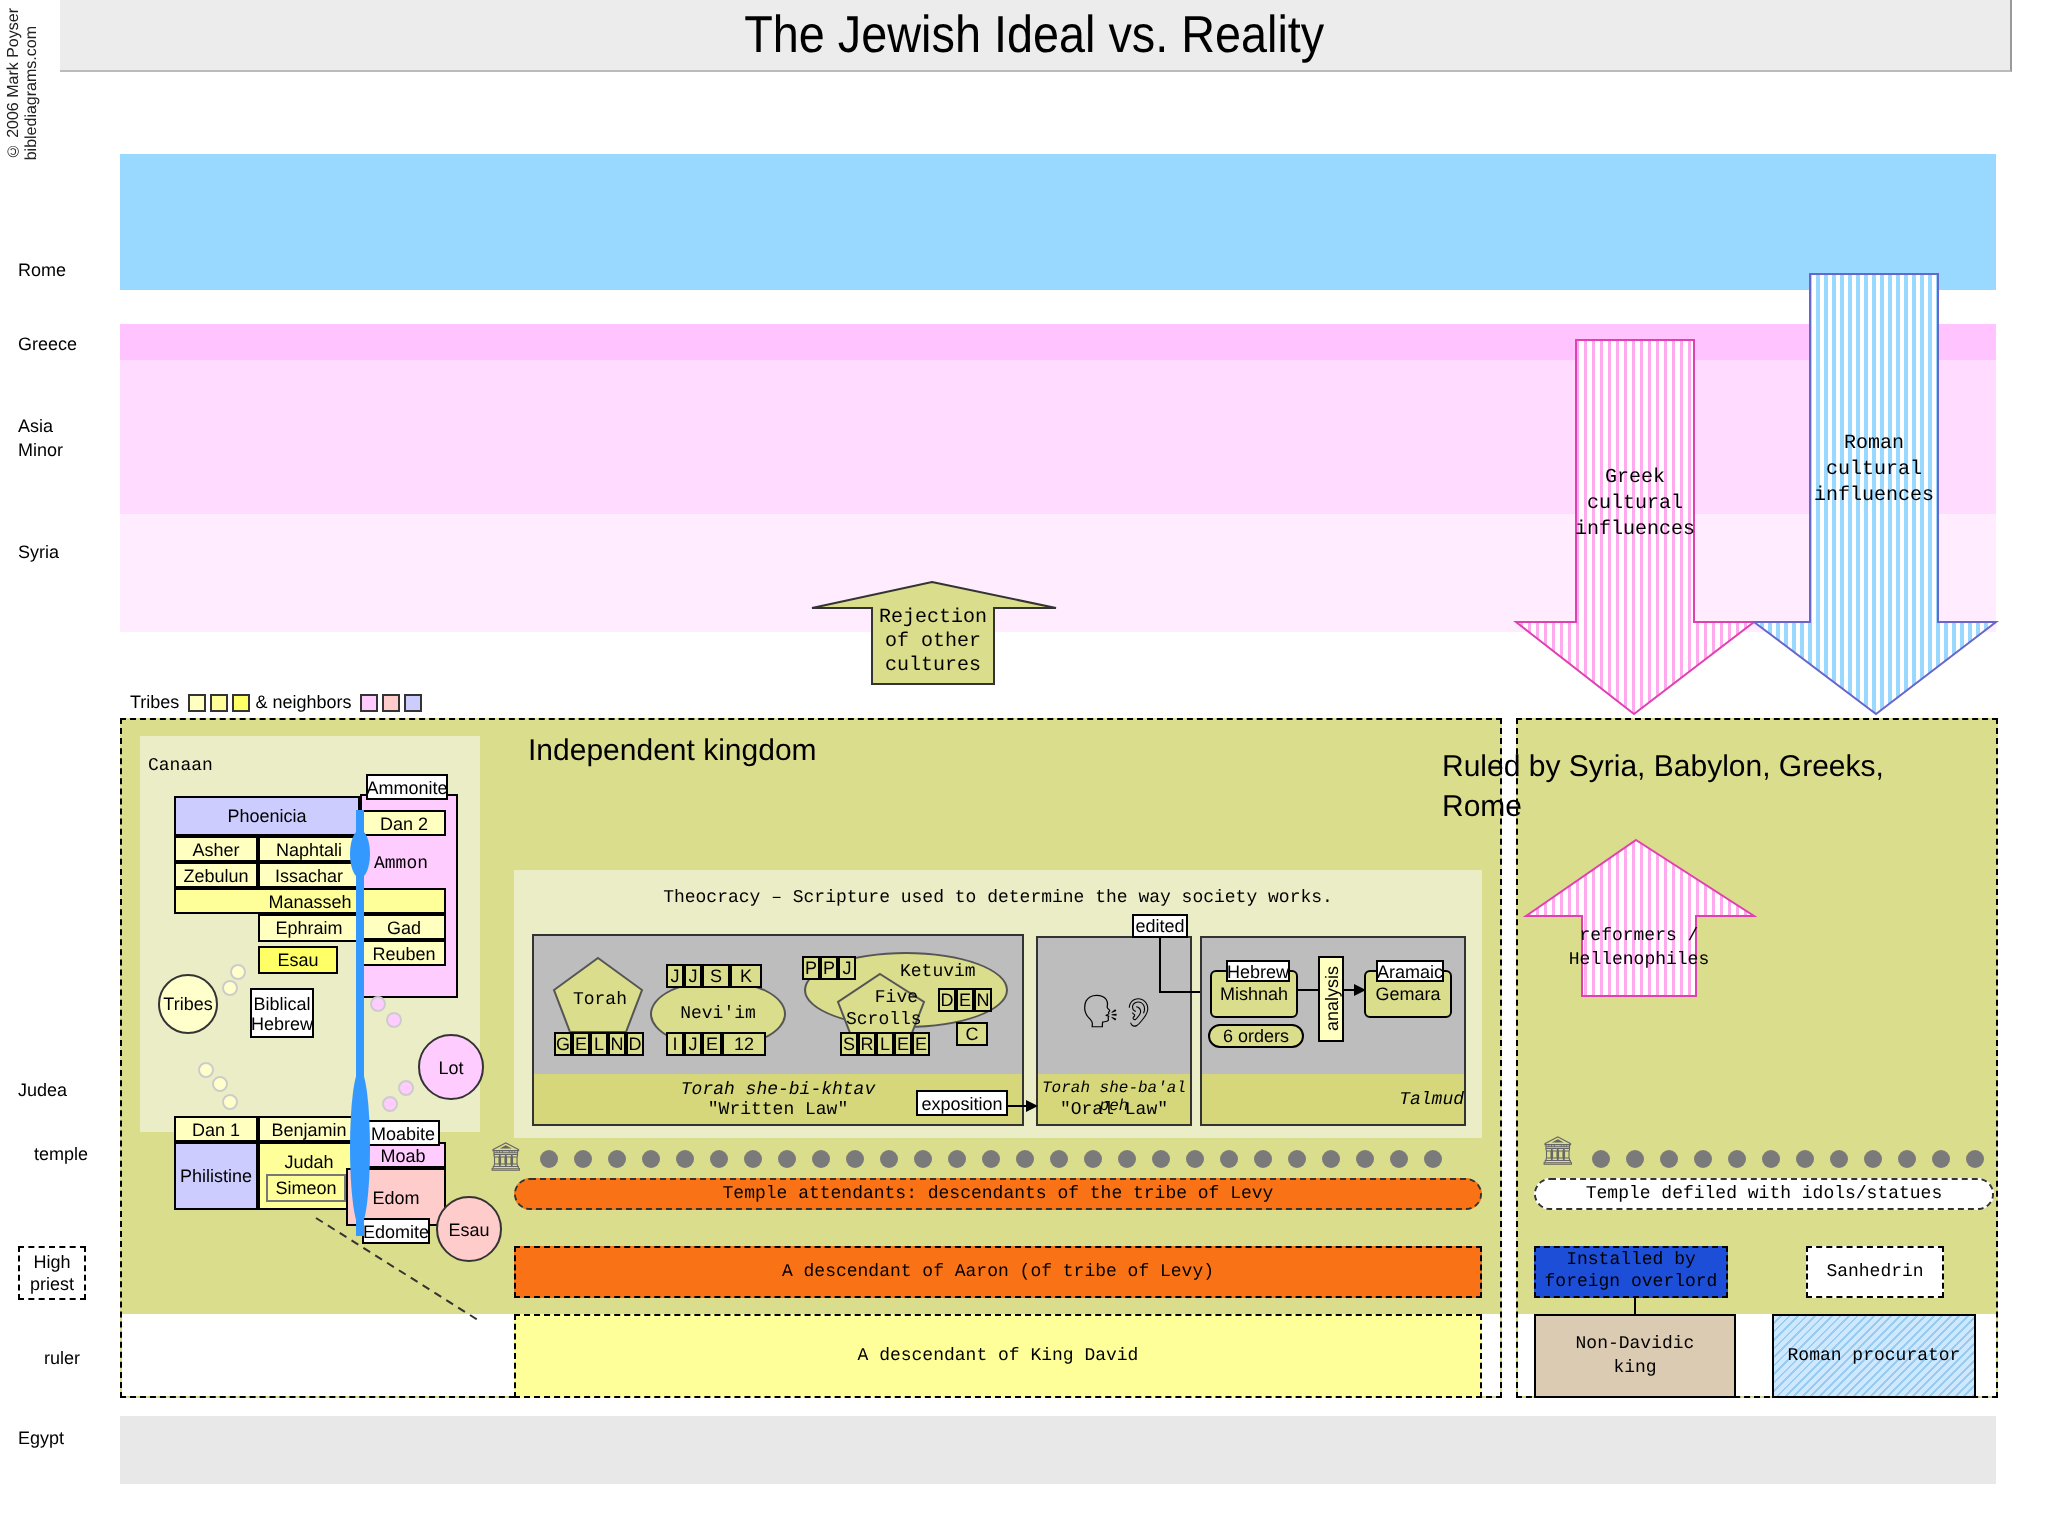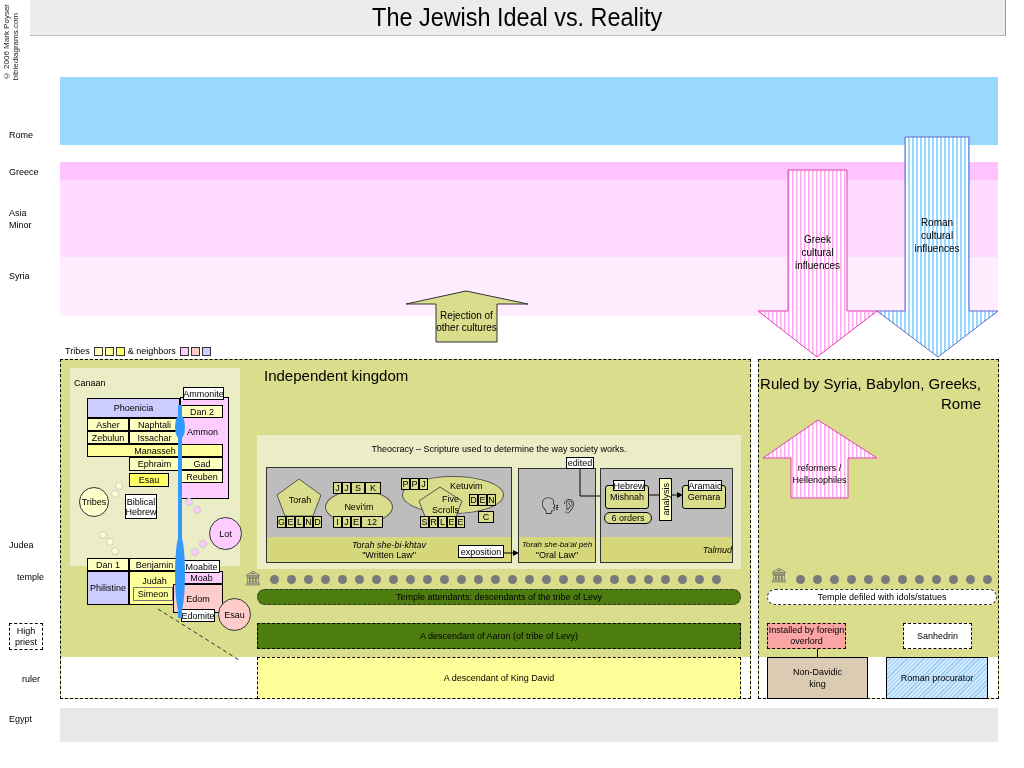--- a/index.html
+++ b/index.html
@@ -1,31 +1,31 @@
 <!DOCTYPE html>
 <html><head>
 <meta charset="utf-8">
 <style>
   * { box-sizing: border-box; margin: 0; padding: 0; }
   body { width: 1024px; height: 768px; position: relative; background: #fff; font-family: "Liberation Sans", sans-serif; overflow: hidden; color: #000; }
   .abs { position: absolute; }
-  .t { font-size: 9px; }
+  .t { font-size: 9px; font-family: Liberation Mono, monospace; }
   .c { display: flex; align-items: center; justify-content: center; text-align: center; }
   #title-bar { left: 30px; top: 0; width: 976px; height: 36px; background: #ececec; border-right: 1px solid #999; border-bottom: 1px solid #bbb; font-size: 26px; }
   #title-bar span { transform: scaleX(0.9); display: inline-block; }
   #copyright { left: 2px; top: 4px; width: 22px; height: 80px; }
   #copyright div { writing-mode: vertical-rl; transform: rotate(180deg); font-size: 8px; line-height: 9px; color: #222; }
   .band { left: 60px; width: 938px; }
   .rowlabel { left: 9px; font-size: 9px; }
   .box { border: 1px solid #000; font-size: 9px; display: flex; align-items: center; justify-content: center; text-align: center; }
   .dash { border: 1px dashed #000; }
   .scrollbox { background: #bdbdbd; border: 1px solid #333; }
   .circle { border-radius: 50%; border: 1px solid #333; font-size: 9px; display:flex; align-items:center; justify-content:center; }
   .dot { width: 9px; height: 9px; border-radius: 50%; background: #7a7a7a; position: absolute; }
-  .pill-yellow { background: #4d7c0f; }
+  .pill-yellow { background: #f97316; }
   .small-sq { display:inline-block; width: 9px; height: 9px; border: 1px solid #333; vertical-align: middle; margin-left: 2px; }
 </style>
 </head>
 <body>
 
 <div class="abs c" id="title-bar">
     <span>The Jewish Ideal vs. Reality</span>
   </div>
 <div class="abs" id="copyright">
   <div><span>© 2006 Mark Poyser</span><br><span>biblediagrams.com</span></div>
@@ -228,38 +228,38 @@
     <div class="dot" style="left: 408px;"></div>
     <div class="dot" style="left: 425px;"></div>
     <div class="dot" style="left: 442px;"></div>
   </div>
 <div class="abs c t pill-yellow" style="left:257px;top:589px;width:484px;height:16px;border:1px dashed #333;border-radius:8px">Temple attendants: descendants of the tribe of Levy</div>
 <div class="abs c t pill-yellow dash" style="left:257px;top:623px;width:484px;height:26px">A descendant of Aaron (of tribe of Levy)</div>
 <div class="abs c t dash" style="left:257px;top:657px;width:484px;height:42px;background:#ffff99">A descendant of King David</div>
 
 <div class="abs" style="left:758px;top:359px;width:241px;height:340px;border:1px dashed #000;background:#dadd8c;"></div>
 <div class="abs" style="left:759px;top:657px;width:239px;height:41px;background:#fff;"></div>
-<div class="abs" style="left:740px;top:374px;width:241px;text-align:right;font-size:15px;line-height:20px">Ruled by Syria, Babylon, Greeks, Rome</div>
+<div class="abs" style="left:721px;top:374px;width:241px;text-align:left;font-size:15px;line-height:20px">Ruled by Syria, Babylon, Greeks, Rome</div>
 <div class="abs" style="left:770px;top:567px;font-size:14px;color:#666">🏛︎</div>
 <div class="abs" id="reality-dots" style="left:796px;top:575px;width:200px;height:10px">
     <div class="dot" style="left: 0px;"></div>
     <div class="dot" style="left: 17px;"></div>
     <div class="dot" style="left: 34px;"></div>
     <div class="dot" style="left: 51px;"></div>
     <div class="dot" style="left: 68px;"></div>
     <div class="dot" style="left: 85px;"></div>
     <div class="dot" style="left: 102px;"></div>
     <div class="dot" style="left: 119px;"></div>
     <div class="dot" style="left: 136px;"></div>
     <div class="dot" style="left: 153px;"></div>
     <div class="dot" style="left: 170px;"></div>
     <div class="dot" style="left: 187px;"></div>
   </div>
 <div class="abs c t" style="left:767px;top:589px;width:230px;height:16px;border:1px dashed #333;border-radius:8px;background:#fff">Temple defiled with idols/statues</div>
-<div class="abs c t dash" style="left:767px;top:623px;width:79px;height:26px;background:#fca5a5;line-height:11px">Installed by foreign overlord</div>
+<div class="abs c t dash" style="left:767px;top:623px;width:97px;height:26px;background:#1d4ed8;line-height:11px">Installed by foreign overlord</div>
 <div class="abs c t dash" style="left:903px;top:623px;width:69px;height:26px;background:#fff">Sanhedrin</div>
 <div class="abs" style="left:817px;top:649px;width:1px;height:8px;background:#000"></div>
 <div class="abs c t" style="left:767px;top:657px;width:101px;height:42px;border:1px solid #000;background:#dccbb3;padding:0 18px;line-height:12px">Non-Davidic king</div>
 <div class="abs c t" style="left:886px;top:657px;width:102px;height:42px;border:1px solid #000;background:repeating-linear-gradient(135deg,#cde8ff 0,#cde8ff 2px,#99ccee 2px,#99ccee 3px)">Roman procurator</div>
 
 <svg class="abs" style="left:0;top:0" width="1024" height="768">
   <defs>
     <pattern id="pinkStripe" width="4" height="4" patternUnits="userSpaceOnUse">
         <rect width="4" height="4" fill="#fff"></rect>
         <rect width="1.5" height="4" fill="#ffaaee"></rect>

